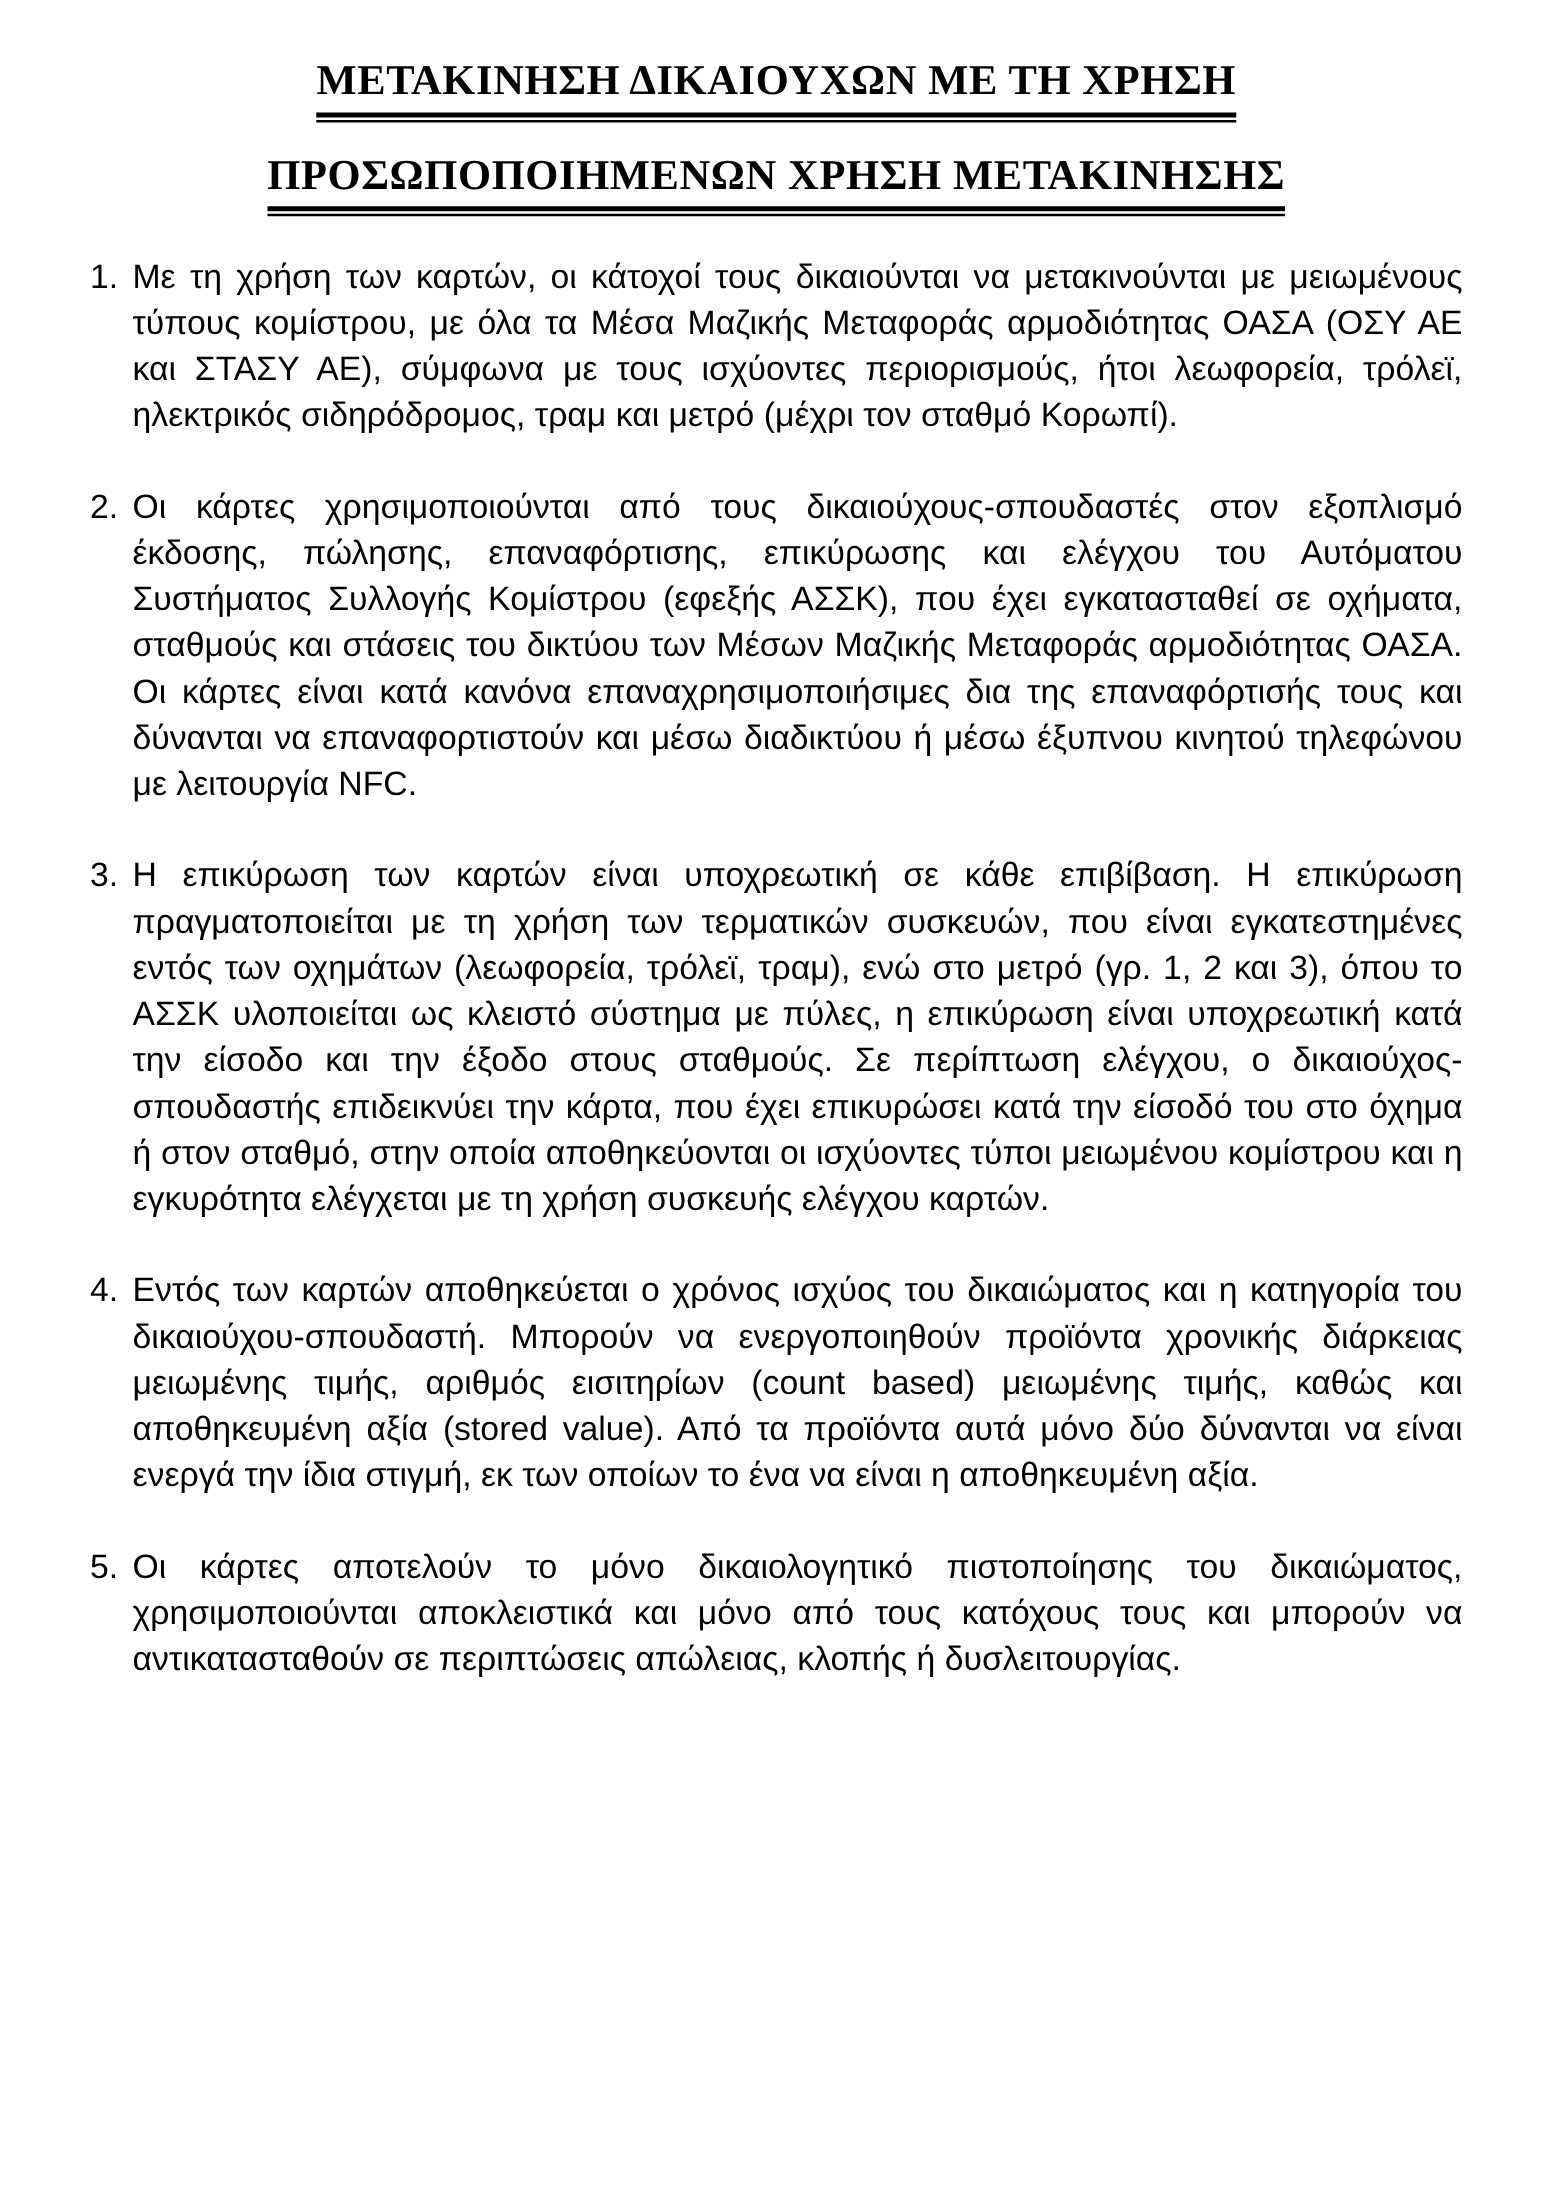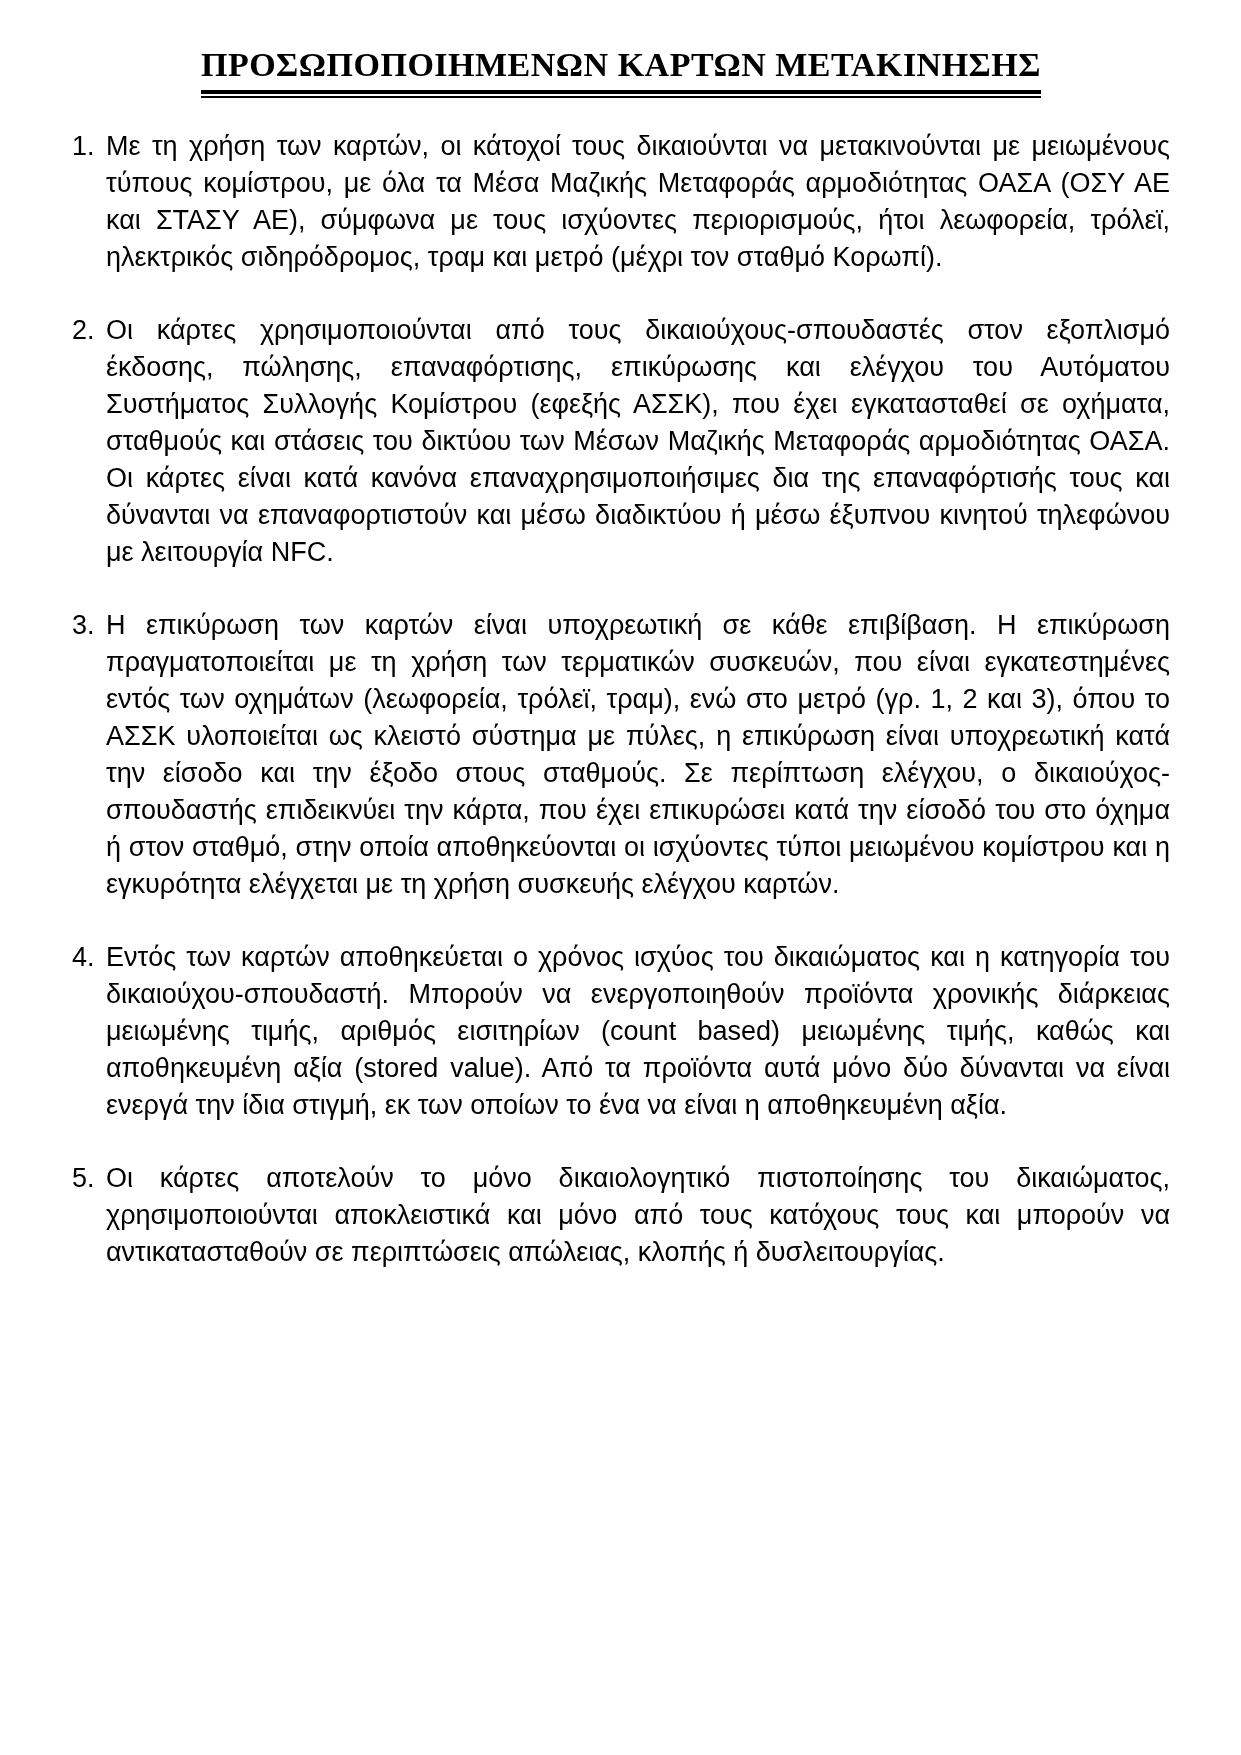--- a/index.html
+++ b/index.html
@@ -68,21 +68,24 @@
   .doc-list strong {
     font-weight: 400;
   }
 </style>
 </head>
 <body>
 
 <div class="page">
   <div class="doc-title">
     <div class="title-line">
-      <span class="title-underline">ΠΡΟΣΩΠΟΠΟΙΗΜΕΝΩΝ ΚΑΡΤΩΝ ΜΕΤΑΚΙΝΗΣΗΣ</span>
+      <span class="title-underline">ΜΕΤΑΚΙΝΗΣΗ ΔΙΚΑΙΟΥΧΩΝ ΜΕ ΤΗ ΧΡΗΣΗ</span>
+    </div>
+    <div class="title-line">
+      <span class="title-underline">ΠΡΟΣΩΠΟΠΟΙΗΜΕΝΩΝ ΧΡΗΣΗ ΜΕΤΑΚΙΝΗΣΗΣ</span>
     </div>
   </div>
 
   <ol class="doc-list">
       <li><span class="num">1.</span><span><span>Με τη χρήση των καρτών, οι κάτοχοί τους δικαιούνται να μετακινούνται με μειωμένους τύπους κομίστρου, με όλα τα Μέσα Μαζικής Μεταφοράς αρμοδιότητας ΟΑΣΑ (ΟΣΥ ΑΕ και ΣΤΑΣΥ ΑΕ), σύμφωνα με τους ισχύοντες περιορισμούς, ήτοι λεωφορεία, τρόλεϊ, ηλεκτρικός σιδηρόδρομος, τραμ και μετρό (μέχρι τον σταθμό Κορωπί).</span></span></li>
       <li><span class="num">2.</span><span><span>Οι κάρτες χρησιμοποιούνται από τους δικαιούχους-σπουδαστές στον εξοπλισμό έκδοσης, πώλησης, επαναφόρτισης, επικύρωσης και ελέγχου του Αυτόματου Συστήματος Συλλογής Κομίστρου (εφεξής ΑΣΣΚ), που έχει εγκατασταθεί σε οχήματα, σταθμούς και στάσεις του δικτύου των Μέσων Μαζικής Μεταφοράς αρμοδιότητας ΟΑΣΑ. Οι κάρτες είναι κατά κανόνα επαναχρησιμοποιήσιμες δια της επαναφόρτισής τους και δύνανται να επαναφορτιστούν και μέσω διαδικτύου ή μέσω έξυπνου κινητού τηλεφώνου με λειτουργία NFC.</span></span></li>
       <li><span class="num">3.</span><span><strong>Η επικύρωση των καρτών είναι υποχρεωτική σε κάθε επιβίβαση</strong><span>. Η επικύρωση πραγματοποιείται με τη χρήση των τερματικών συσκευών, που είναι εγκατεστημένες εντός των οχημάτων (λεωφορεία, τρόλεϊ, τραμ),  ενώ στο μετρό (γρ. 1, 2 και 3), όπου το ΑΣΣΚ υλοποιείται ως κλειστό σύστημα με πύλες, η επικύρωση είναι υποχρεωτική κατά την είσοδο και την έξοδο στους σταθμούς. Σε περίπτωση ελέγχου, ο δικαιούχος-σπουδαστής επιδεικνύει την κάρτα, που έχει επικυρώσει κατά την είσοδό του στο όχημα ή στον σταθμό, στην οποία αποθηκεύονται οι ισχύοντες τύποι μειωμένου κομίστρου και η εγκυρότητα ελέγχεται με τη χρήση συσκευής ελέγχου καρτών.</span></span></li>
       <li><span class="num">4.</span><span><span>Εντός των καρτών αποθηκεύεται ο χρόνος ισχύος του δικαιώματος και η κατηγορία του δικαιούχου-σπουδαστή. Μπορούν να ενεργοποιηθούν προϊόντα χρονικής διάρκειας μειωμένης τιμής, αριθμός εισιτηρίων (count based) μειωμένης τιμής, καθώς και αποθηκευμένη αξία (stored value). Από τα προϊόντα αυτά μόνο δύο δύνανται να είναι ενεργά την ίδια στιγμή, εκ των οποίων το ένα να είναι η αποθηκευμένη αξία.</span></span></li>
       <li><span class="num">5.</span><span><span>Οι κάρτες αποτελούν το μόνο δικαιολογητικό πιστοποίησης του δικαιώματος, χρησιμοποιούνται αποκλειστικά και μόνο από τους κατόχους τους και μπορούν να αντικατασταθούν σε περιπτώσεις απώλειας, κλοπής ή δυσλειτουργίας.</span></span></li>
     </ol>

